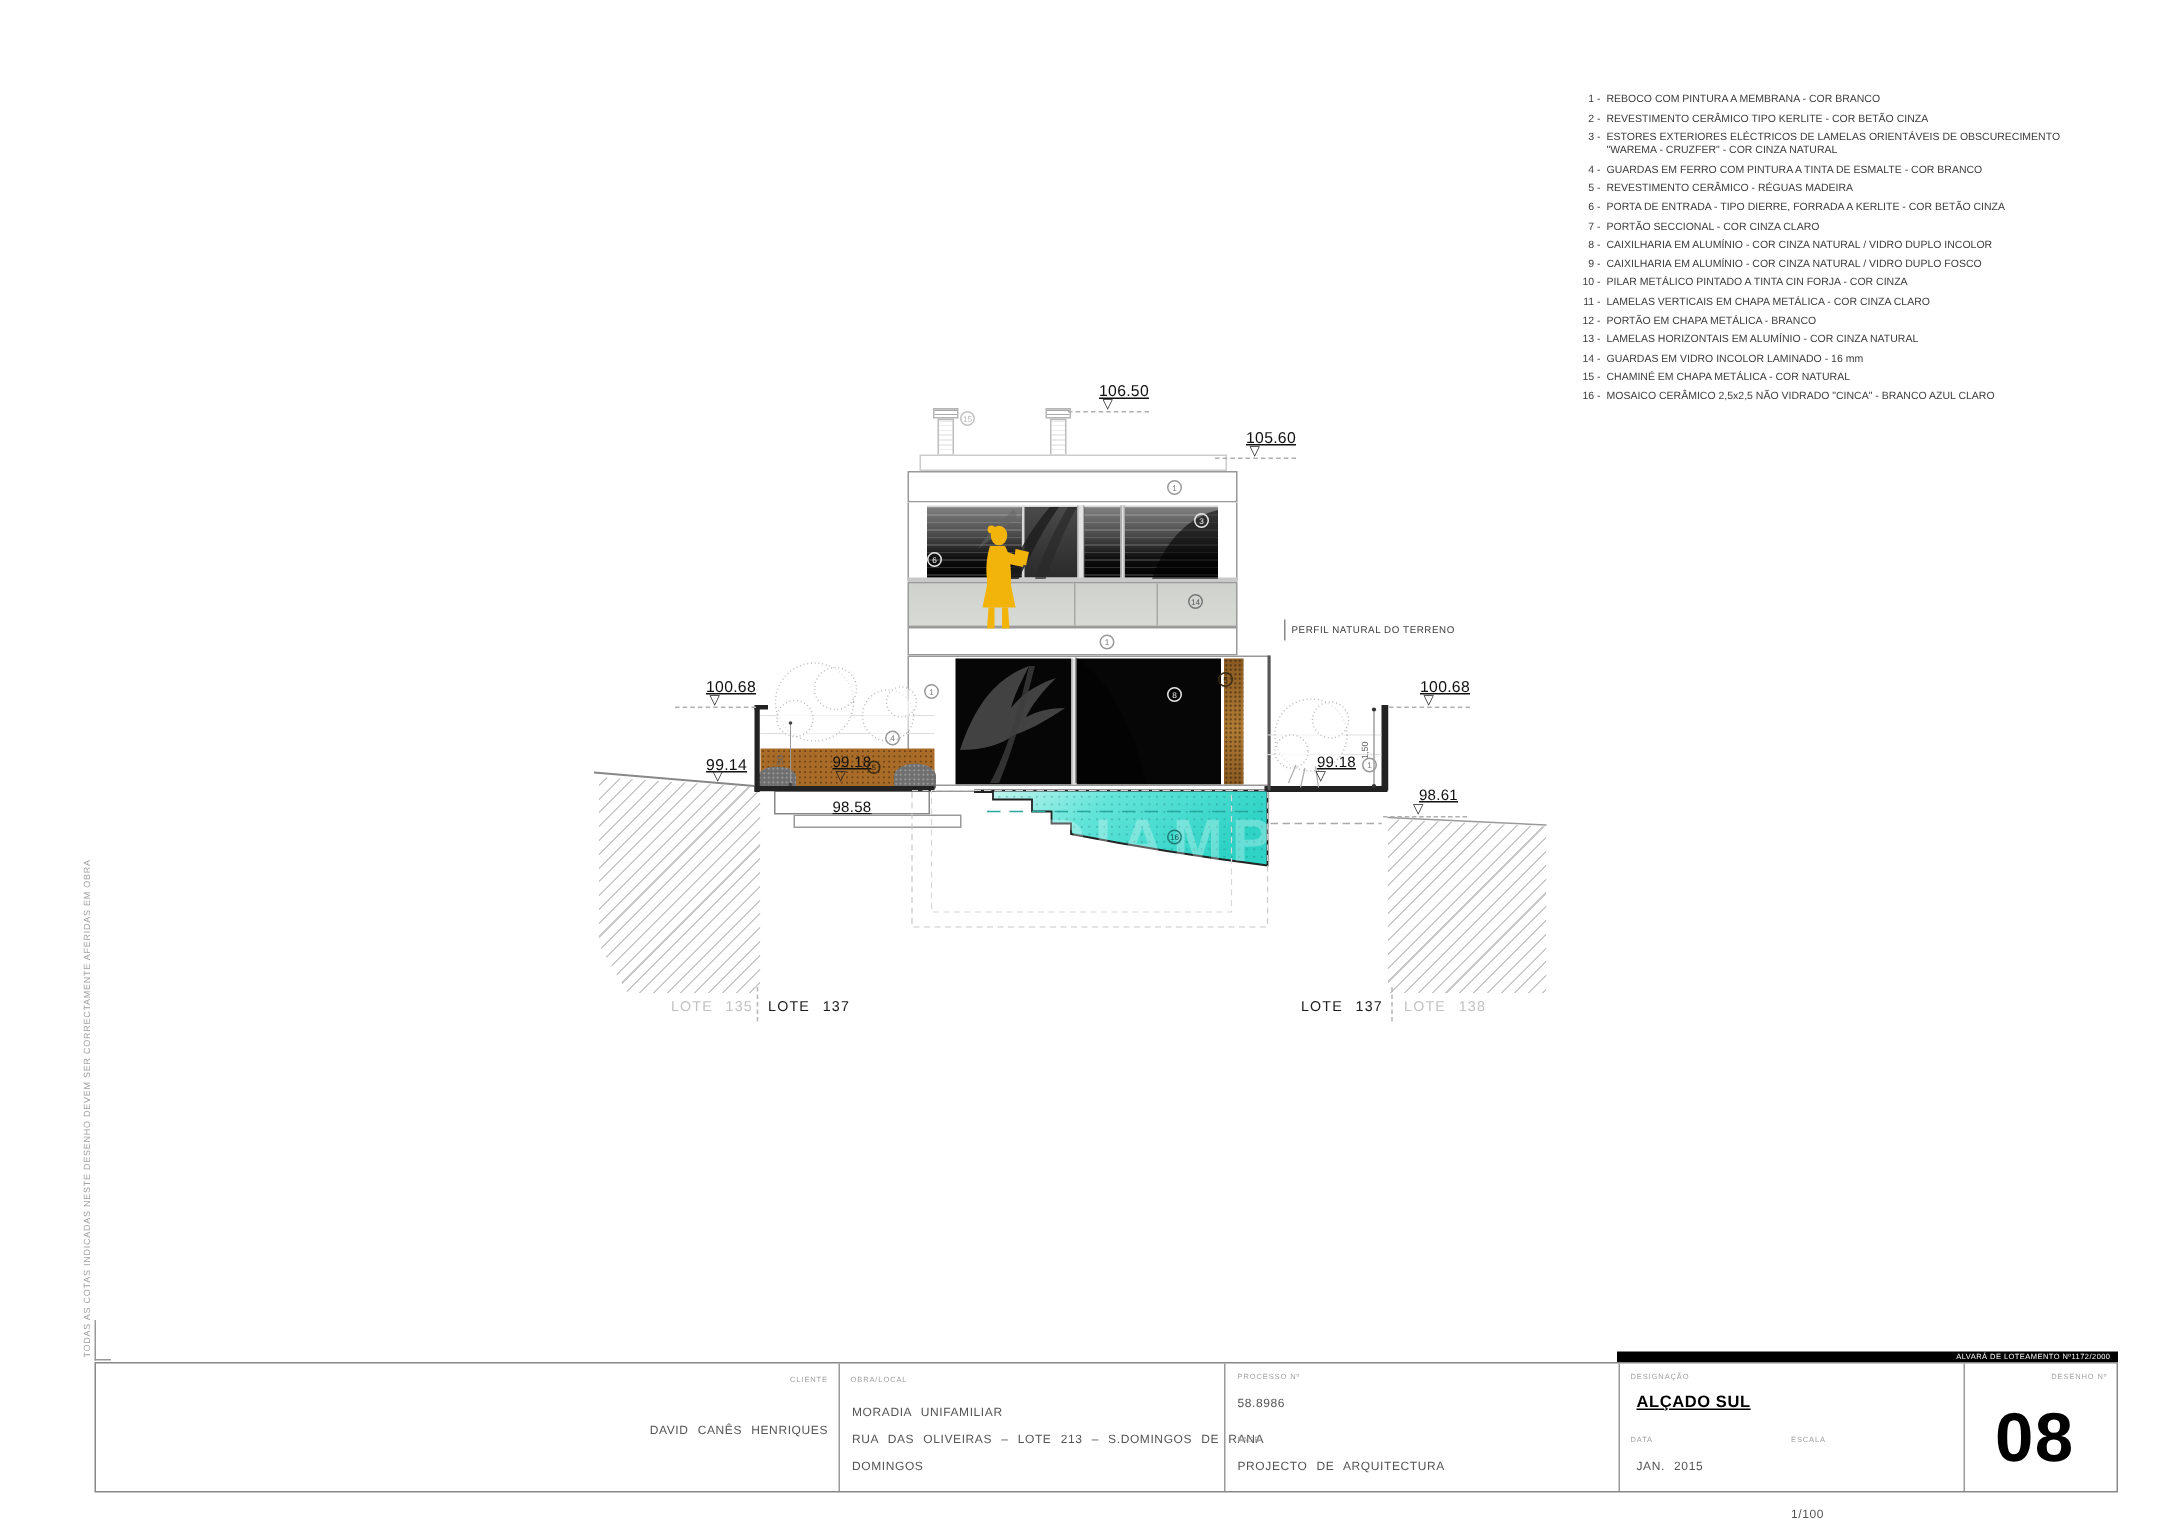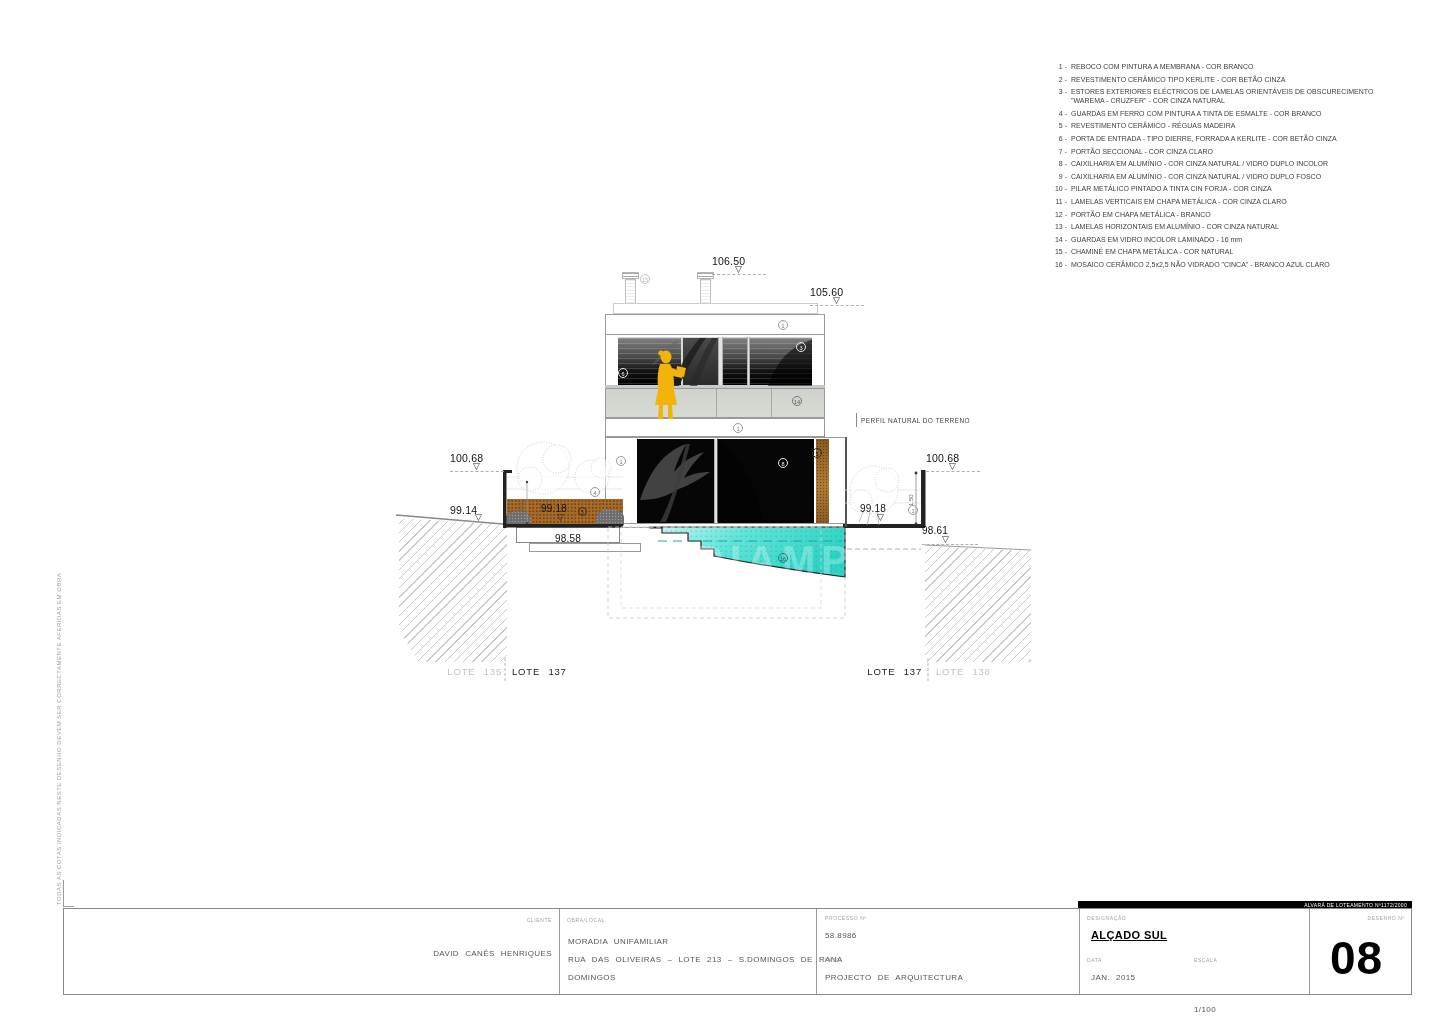--- a/index.html
+++ b/index.html
@@ -10,21 +10,21 @@
   .legend .li{display:grid;grid-template-columns:15px 1fr;column-gap:4px;margin-bottom:3.6px;}
   .legend .num{text-align:right;white-space:nowrap;}
   
   .co{position:absolute;width:10px;height:10px;border:1px solid #999;border-radius:50%;
       font-size:5.5px;line-height:10px;text-align:center;color:#777;box-sizing:border-box;}
   .co.dark{border-color:#e8e8e8;color:#efefef;}
   .co.onbrown{border-color:#3a2a12;color:#241a08;}
   .co.onpool{border-color:#1f7d76;color:#145a55;}
   .co.faint{border-color:#c3c3c3;color:#b5b5b5;}
   
-  .elev{position:absolute;font-size:10.5px;letter-spacing:.2px;color:#111;text-align:left;}
+  .elev{position:absolute;font-size:10.5px;letter-spacing:.2px;color:#111;text-align:right;text-decoration:underline;}
   .tri{position:absolute;font-size:9px;line-height:9px;color:#222;}
   .dashline{position:absolute;border-top:1px dashed #b0b0b0;}
   
   .band{position:absolute;background:#fff;border:1px solid #999;box-sizing:border-box;}
   .parapet{position:absolute;background:#fff;border:1px solid #ccc;box-sizing:border-box;}
   .winrow{position:absolute;background:#d8d8d8;}
   .slats{position:absolute;top:1px;height:47px;background-color:#000;
     background-image:
       repeating-linear-gradient(180deg, rgba(255,255,255,.16) 0 1px, transparent 1px 5px),
       linear-gradient(180deg,#808080 0%, #4a4a4a 40%, #101010 72%, #000 100%);}

